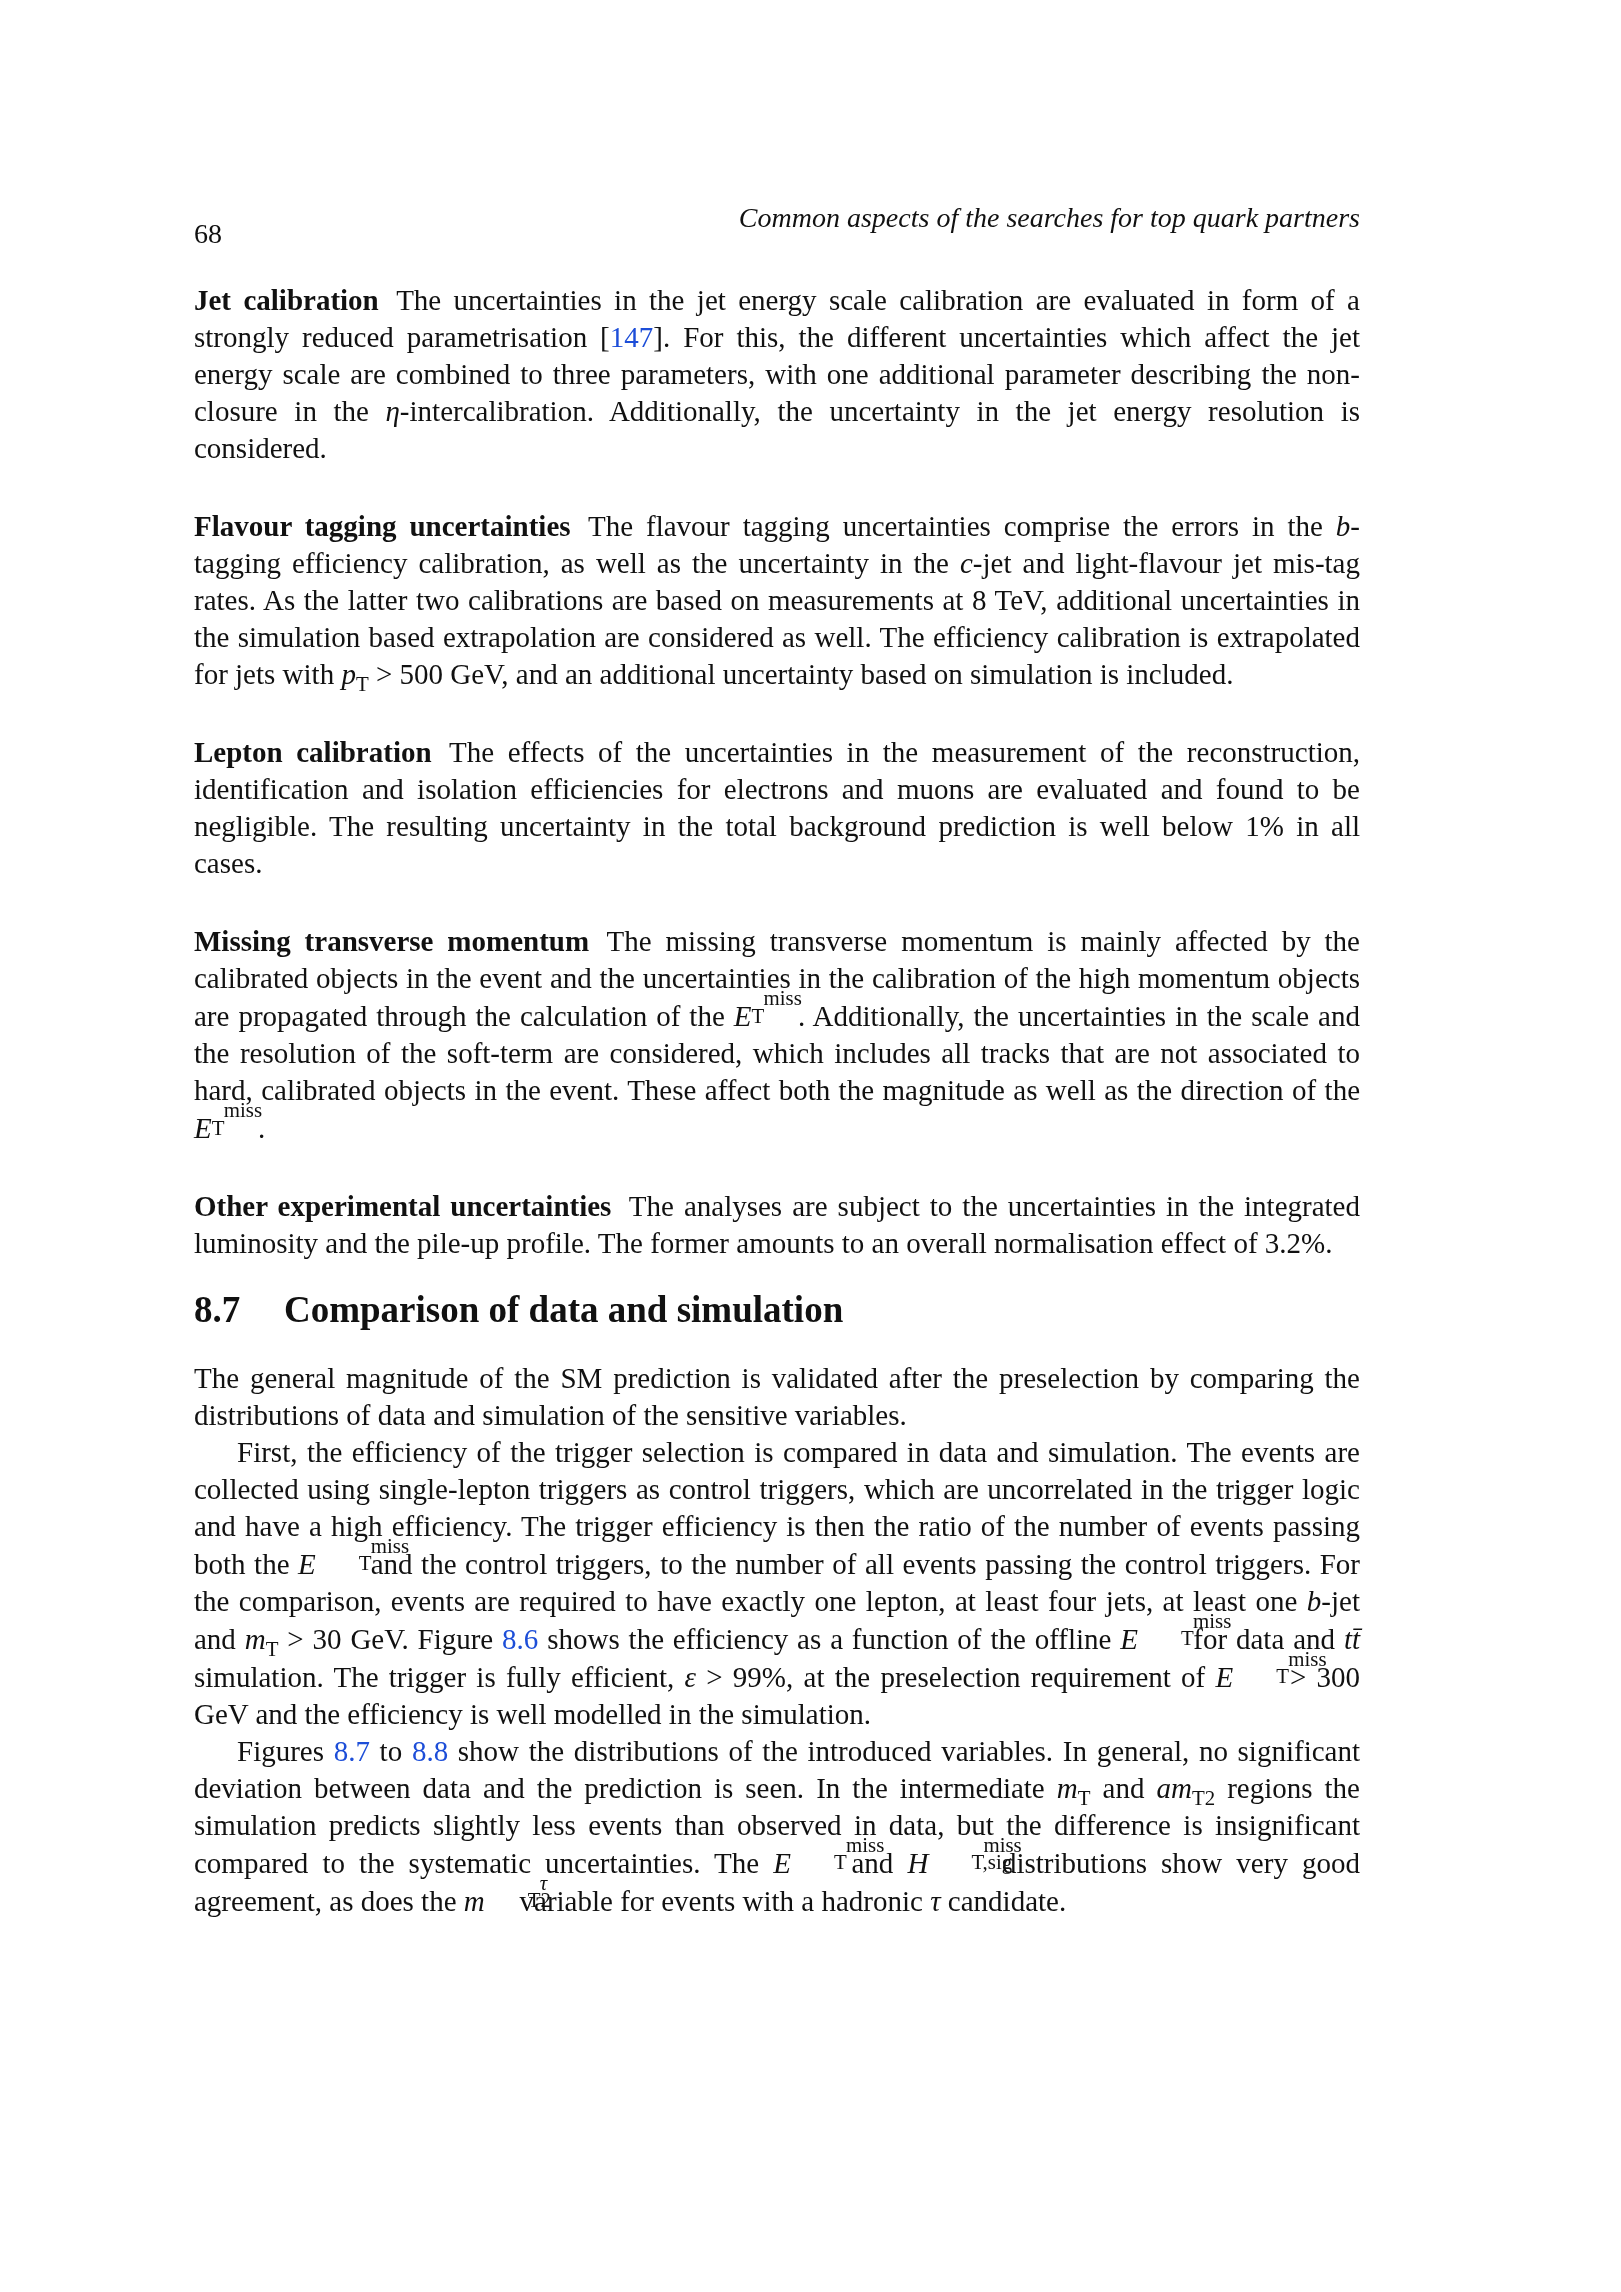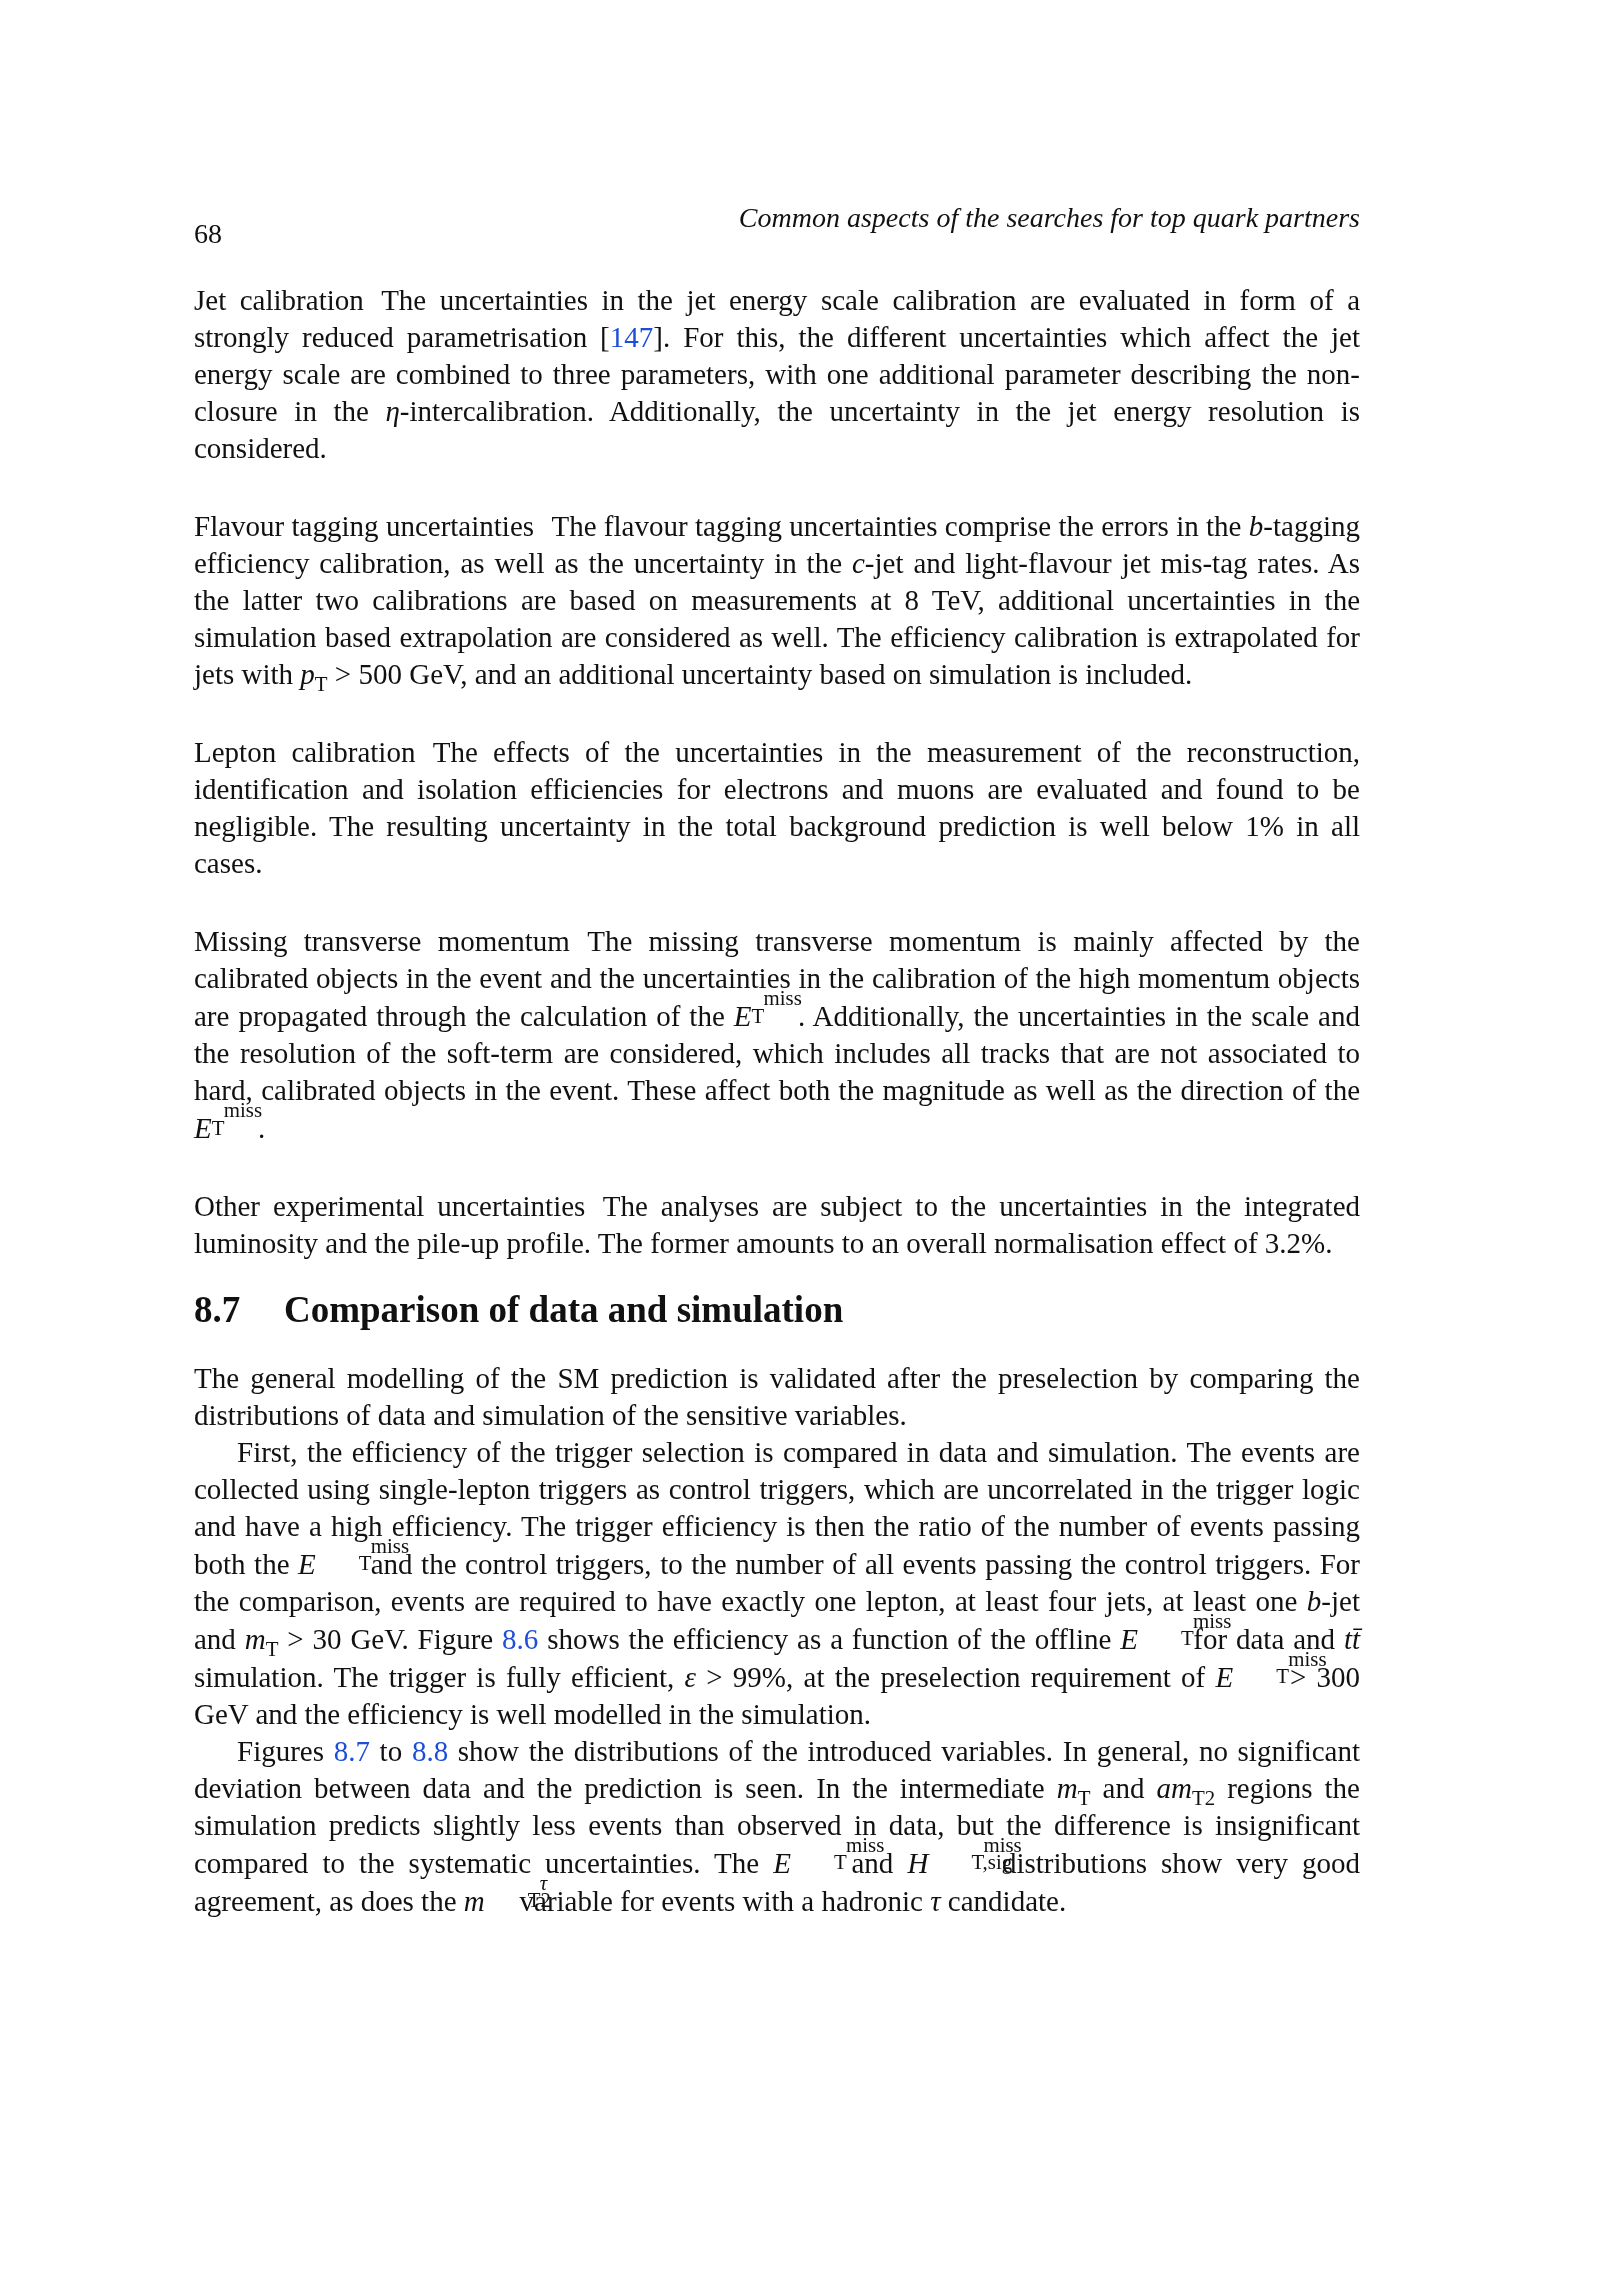--- a/index.html
+++ b/index.html
@@ -7,21 +7,21 @@
          font-family: "Liberation Serif", "DejaVu Serif", serif; color: #111; }
   .page { position: absolute; left: 194px; top: 0; width: 1166px; }
   .running-head { position: absolute; top: 198px; left: 0; width: 1166px; height: 39px;
                   font-size: 28px; line-height: 39px; }
   .running-head .pno { position: absolute; left: 0; top: 16px; }
   .running-head .rtitle { position: absolute; right: 0; top: 0; font-style: italic; }
   .body { position: absolute; top: 282px; left: 0; width: 1166px;
           font-size: 29px; line-height: 37px; text-align: justify; }
   p { margin: 0; }
   .para { margin-bottom: 41px; }
-  .runin { font-weight: normal; margin-right: 0.6em; }
+  .runin { font-weight: bold; margin-right: 0.6em; }
   .indent { text-indent: 43px; }
   .link { color: #1d4ed8; text-decoration: none; cursor: pointer; }
   i.m { font-style: italic; }
   .sub { font-size: 0.72em; vertical-align: -0.32em; line-height: 0; font-style: normal; }
   .ss { display: inline-block; position: relative; width: 1.6em; height: 1em; }
   .ss .s1 { position: absolute; left: 12px; top: -0.42em; font-size: 0.72em; font-style: normal; line-height: 1; }
   .ss .s2 { position: absolute; left: 0; top: 0.42em; font-size: 0.72em; font-style: normal; line-height: 1; }
   .ss.wide { width: 2.05em; }
   .ss.narrow { width: 0.95em; }
   h2.section { font-size: 37px; font-weight: bold; margin: 19.6px 0 25.5px 0; line-height: 49px; text-align: left; }
@@ -44,21 +44,21 @@
     <p class="para"><span class="runin">Flavour tagging uncertainties</span><span>The flavour tagging uncertainties comprise the errors in the </span><i class="m">b</i><span>-tagging efficiency calibration, as well as the uncertainty in the </span><i class="m">c</i><span>-jet and light-flavour jet mis-tag rates. As the latter two calibrations are based on measurements at 8 TeV, additional uncertainties in the simulation based extrapolation are considered as well. The efficiency calibration is extrapolated for jets with </span><i class="m">p</i><span class="sub">T</span><span> &gt; 500 GeV, and an additional uncertainty based on simulation is included.</span></p>
 
     <p class="para"><span class="runin">Lepton calibration</span><span>The effects of the uncertainties in the measurement of the reconstruction, identification and isolation efficiencies for electrons and muons are evaluated and found to be negligible. The resulting uncertainty in the total background prediction is well below 1% in all cases.</span></p>
 
     <p class="para"><span class="runin">Missing transverse momentum</span><span>The missing transverse momentum is mainly affected by the calibrated objects in the event and the uncertainties in the calibration of the high momentum objects are propagated through the calculation of the </span><span><i class="m">E</i><span class="ss"><span class="s1">miss</span><span class="s2">T</span></span></span><span>. Additionally, the uncertainties in the scale and the resolution of the soft-term are considered, which includes all tracks that are not associated to hard, calibrated objects in the event. These affect both the magnitude as well as the direction of the </span><span><i class="m">E</i><span class="ss"><span class="s1">miss</span><span class="s2">T</span></span></span><span>.</span></p>
 
     <p class="para" style="margin-bottom:23px"><span class="runin">Other experimental uncertainties</span><span>The analyses are subject to the uncertainties in the integrated luminosity and the pile-up profile. The former amounts to an overall normalisation effect of 3.2%.</span></p>
 
     <h2 class="section"><span class="num">8.7</span><span>Comparison of data and simulation</span></h2>
 
-    <p>The general modelling of the SM prediction is validated after the preselection by comparing the distributions of data and simulation of the sensitive variables.</p>
+    <p>The general magnitude of the SM prediction is validated after the preselection by comparing the distributions of data and simulation of the sensitive variables.</p>
 
     <p class="indent"><span>First, the efficiency of the trigger selection is compared in data and simulation. The events are collected using single-lepton triggers as control triggers, which are uncorrelated in the trigger logic and have a high efficiency. The trigger efficiency is then the ratio of the number of events passing both the </span><span><i class="m">E</i><span class="ss"><span class="s1">miss</span><span class="s2">T</span></span></span><span> and the control triggers, to the number of all events passing the control triggers. For the comparison, events are required to have exactly one lepton, at least four jets, at least one </span><i class="m">b</i><span>-jet and </span><span><i class="m">m</i><span class="sub">T</span></span><span> &gt; 30 GeV. Figure </span><a class="link">8.6</a><span> shows the efficiency as a function of the offline </span><span><i class="m">E</i><span class="ss"><span class="s1">miss</span><span class="s2">T</span></span></span><span> for data and </span><i class="m">tt̄</i><span> simulation. The trigger is fully efficient, </span><i class="m">ε</i><span> &gt; 99%, at the preselection requirement of </span><span><i class="m">E</i><span class="ss"><span class="s1">miss</span><span class="s2">T</span></span></span><span> &gt; 300 GeV and the efficiency is well modelled in the simulation.</span></p>
 
     <p class="indent"><span>Figures </span><a class="link">8.7</a><span> to </span><a class="link">8.8</a><span> show the distributions of the introduced variables. In general, no significant deviation between data and the prediction is seen. In the intermediate </span><span><i class="m">m</i><span class="sub">T</span></span><span> and </span><span><i class="m">a</i><i class="m">m</i><span class="sub">T2</span></span><span> regions the simulation predicts slightly less events than observed in data, but the difference is insignificant compared to the systematic uncertainties. The </span><span><i class="m">E</i><span class="ss"><span class="s1">miss</span><span class="s2">T</span></span></span><span> and </span><span><i class="m">H</i><span class="ss wide"><span class="s1">miss</span><span class="s2">T,sig</span></span></span><span> distributions show very good agreement, as does the </span><span><i class="m">m</i><span class="ss narrow"><span class="s1" style="font-style:italic">τ</span><span class="s2">T2</span></span></span><span> variable for events with a hadronic </span><i class="m">τ</i><span> candidate.</span></p>
 
   </div>
 </div>
 
 
 </body></html>

